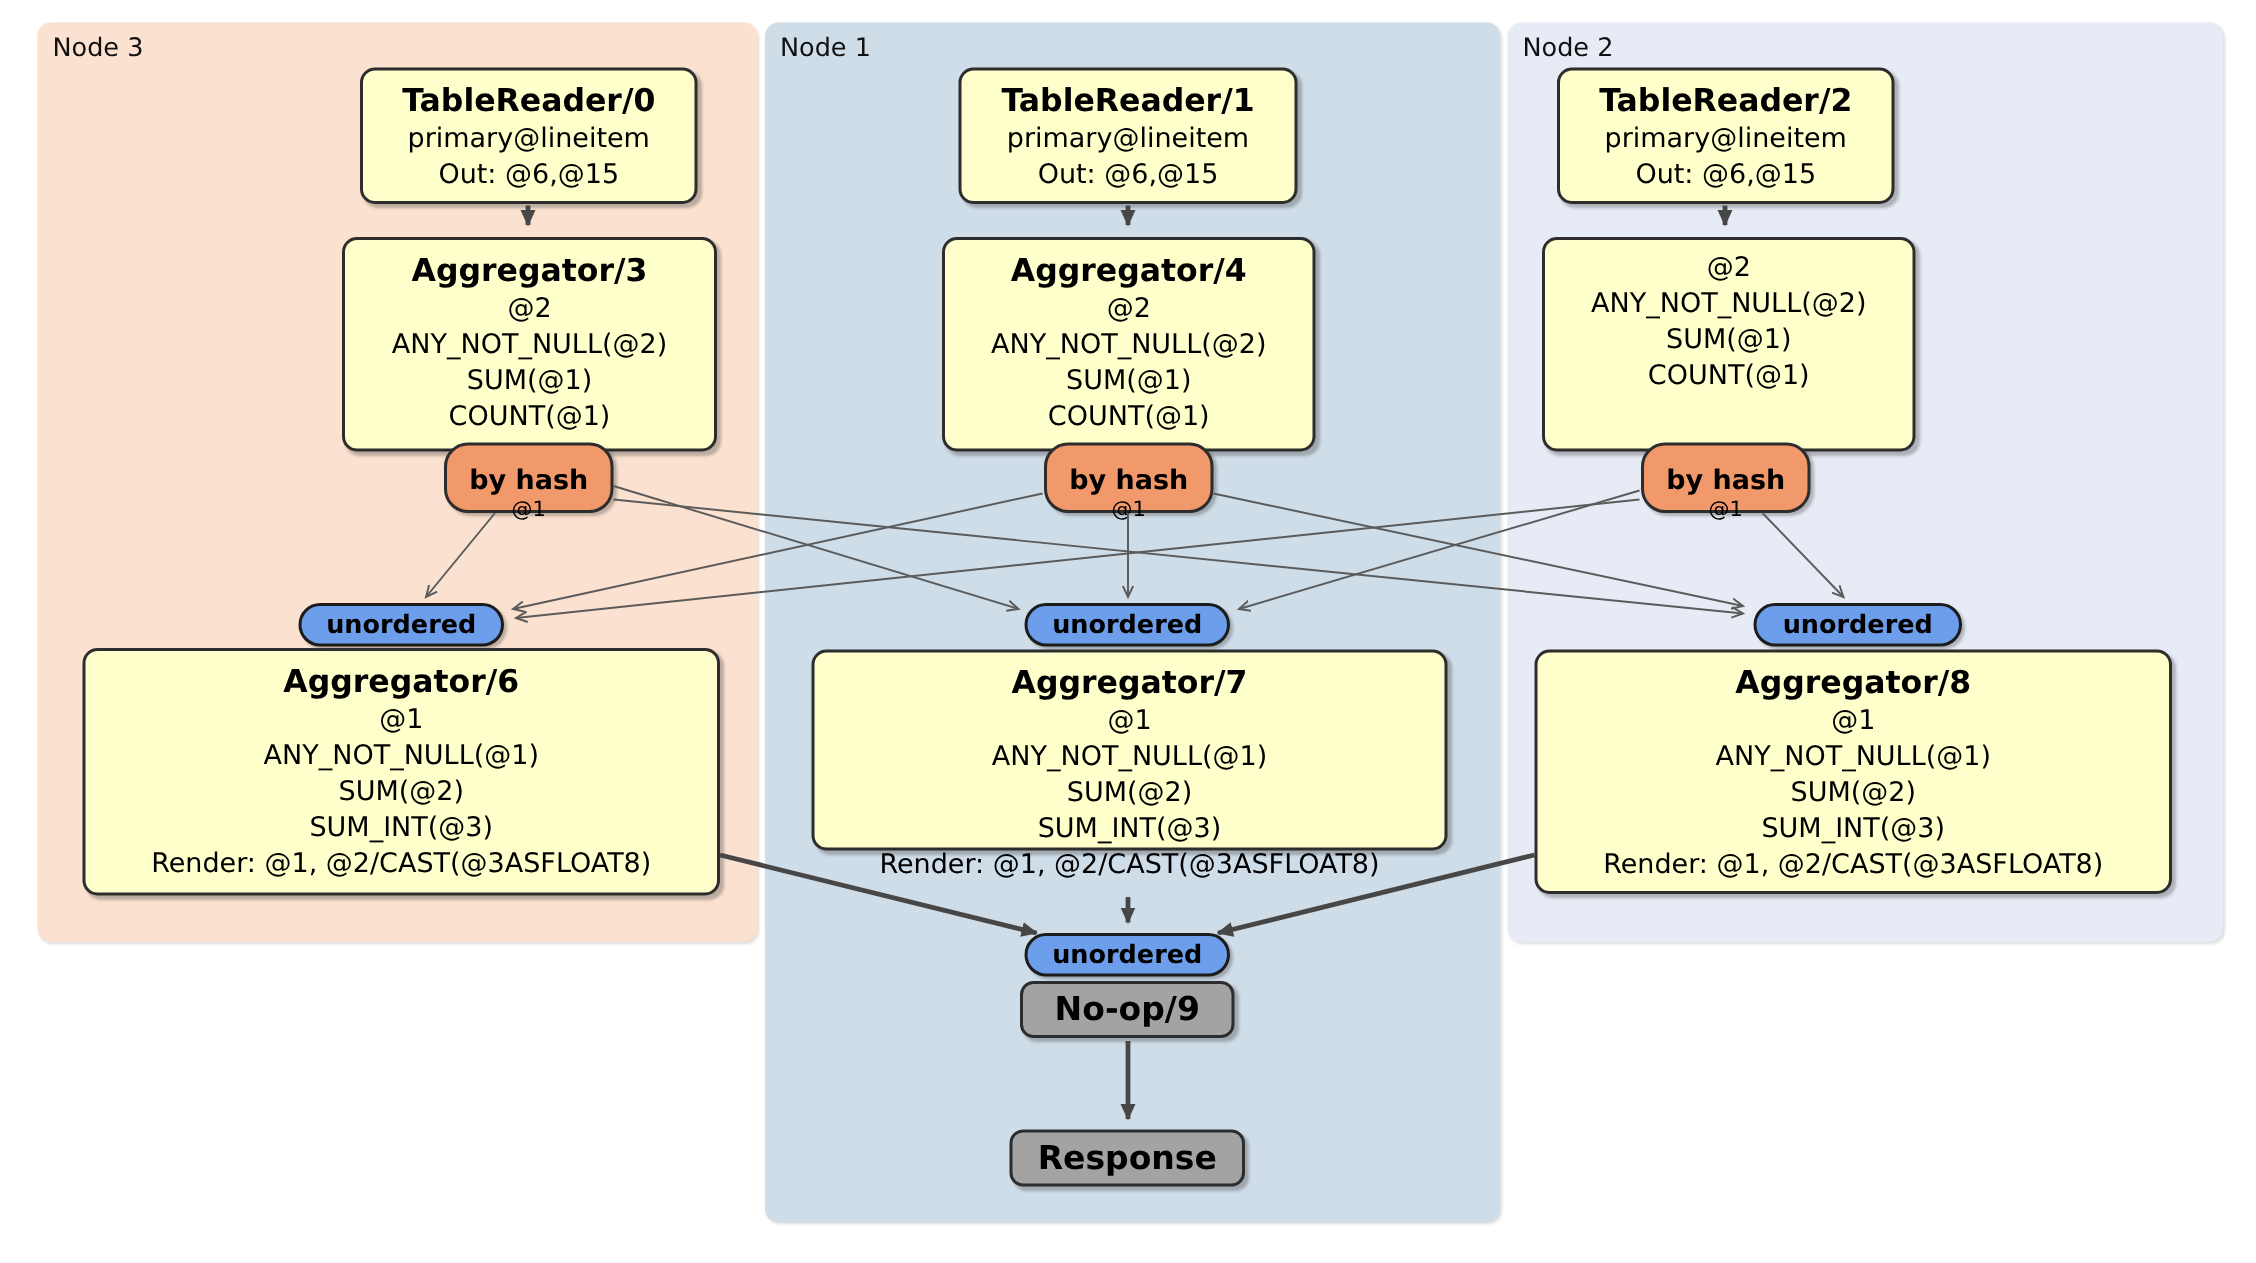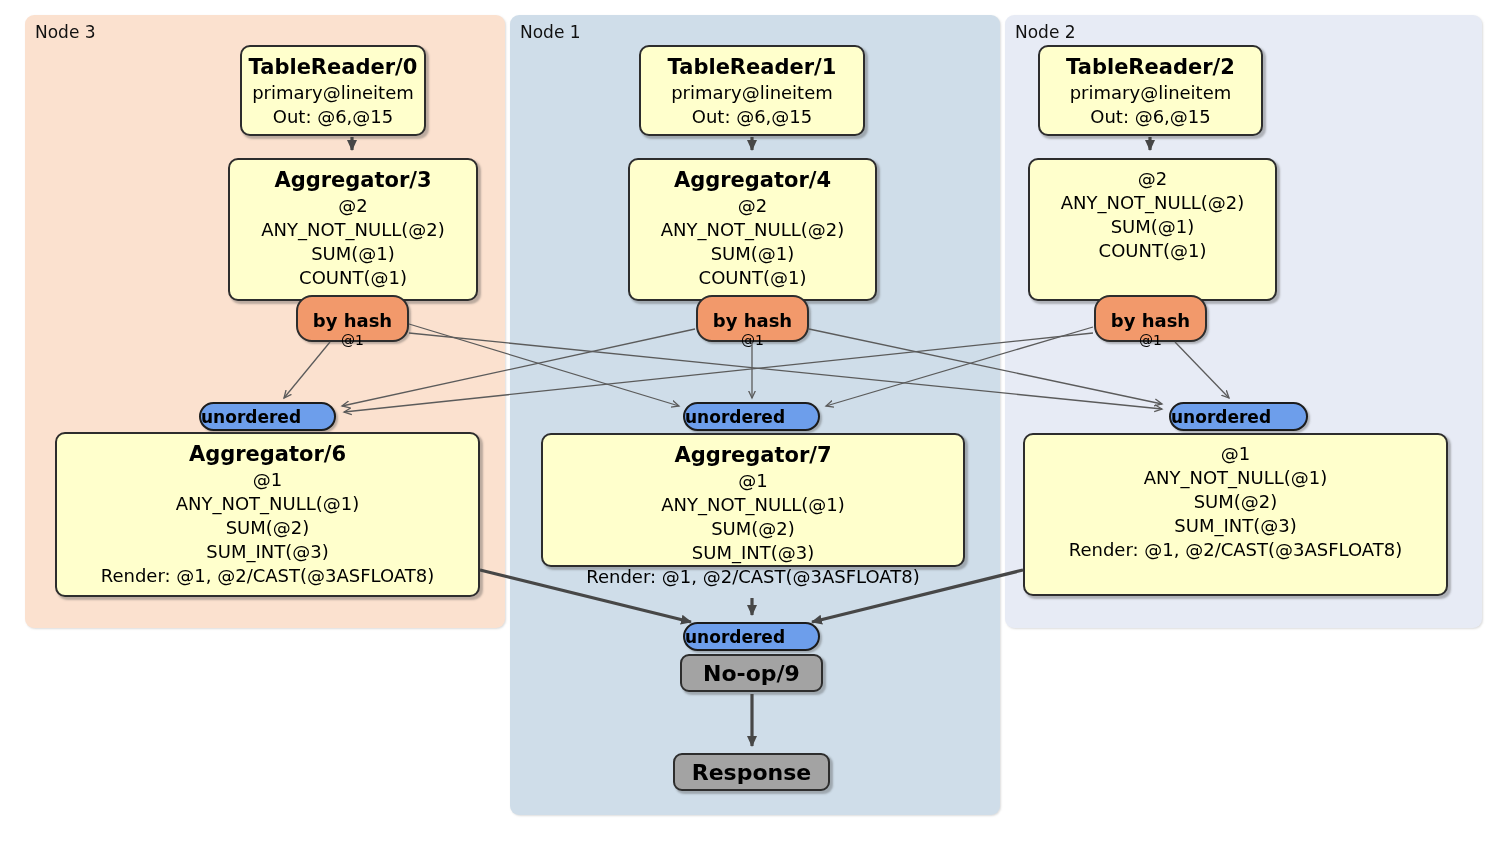--- a/index.html
+++ b/index.html
@@ -33,21 +33,21 @@
     position:absolute;background:#f2996b;border:2px solid #2d2d2d;border-radius:16px;
     box-shadow:2px 2px 2px rgba(70,70,70,.35);
     text-align:center;box-sizing:border-box;padding-top:13px;z-index:2;
   }
   .router-label{font-weight:bold;font-size:18px;line-height:22px;}
   .router-detail{font-size:14px;line-height:17px;}
 
   .sync{
     position:absolute;background:#6d9eeb;border:2px solid #1c1c1c;border-radius:15px;
     box-shadow:2px 2px 2px rgba(70,70,70,.35);
-    display:flex;align-items:center;
+    display:flex;align-items:center;justify-content:center;
     font-weight:bold;font-size:17px;box-sizing:border-box;z-index:2;
   }
 
   #edges{position:absolute;left:0;top:0;z-index:3;pointer-events:none;}
   .e-thick{stroke:#474747;stroke-width:3.2px;}
   .e-thin{stroke:#5b5b5b;stroke-width:1.3px;}
 </style>
 </head>
 <body>
 
@@ -56,21 +56,21 @@
   <div class="region region-n3" style="left:25px;top:15px;width:480px;height:613px;">
     <div class="region-label">Node 3</div>
   </div>
   <div class="region region-n1" style="left:510px;top:15px;width:490px;height:800px;">
     <div class="region-label">Node 1</div>
   </div>
   <div class="region region-n2" style="left:1005px;top:15px;width:477px;height:613px;">
     <div class="region-label">Node 2</div>
   </div>
 
-  <div class="proc" style="left:240px;top:45px;width:186px;height:91px;">
+  <div class="proc" style="left:240px;top:45px;width:225px;height:91px;">
     <div class="proc-title">TableReader/0</div>
     <div class="proc-line">primary@lineitem</div>
     <div class="proc-line">Out: @6,@15</div>
   </div>
   <div class="proc" style="left:639px;top:45px;width:226px;height:91px;">
     <div class="proc-title">TableReader/1</div>
     <div class="proc-line">primary@lineitem</div>
     <div class="proc-line">Out: @6,@15</div>
   </div>
   <div class="proc" style="left:1038px;top:45px;width:225px;height:91px;">
@@ -133,20 +133,21 @@
   </div>
   <div class="proc" style="left:541px;top:433px;width:424px;height:134px;">
     <div class="proc-title">Aggregator/7</div>
     <div class="proc-line">@1</div>
     <div class="proc-line">ANY_NOT_NULL(@1)</div>
     <div class="proc-line">SUM(@2)</div>
     <div class="proc-line">SUM_INT(@3)</div>
     <div class="proc-line">Render: @1, @2/CAST(@3ASFLOAT8)</div>
   </div>
   <div class="proc" style="left:1023px;top:433px;width:425px;height:163px;">
+    <div class="proc-title">Aggregator/8</div>
     <div class="proc-line">@1</div>
     <div class="proc-line">ANY_NOT_NULL(@1)</div>
     <div class="proc-line">SUM(@2)</div>
     <div class="proc-line">SUM_INT(@3)</div>
     <div class="proc-line">Render: @1, @2/CAST(@3ASFLOAT8)</div>
   </div>
 
   <div class="sync" style="left:683px;top:622px;width:137px;height:29px;">
     <span>unordered</span>
   </div>

